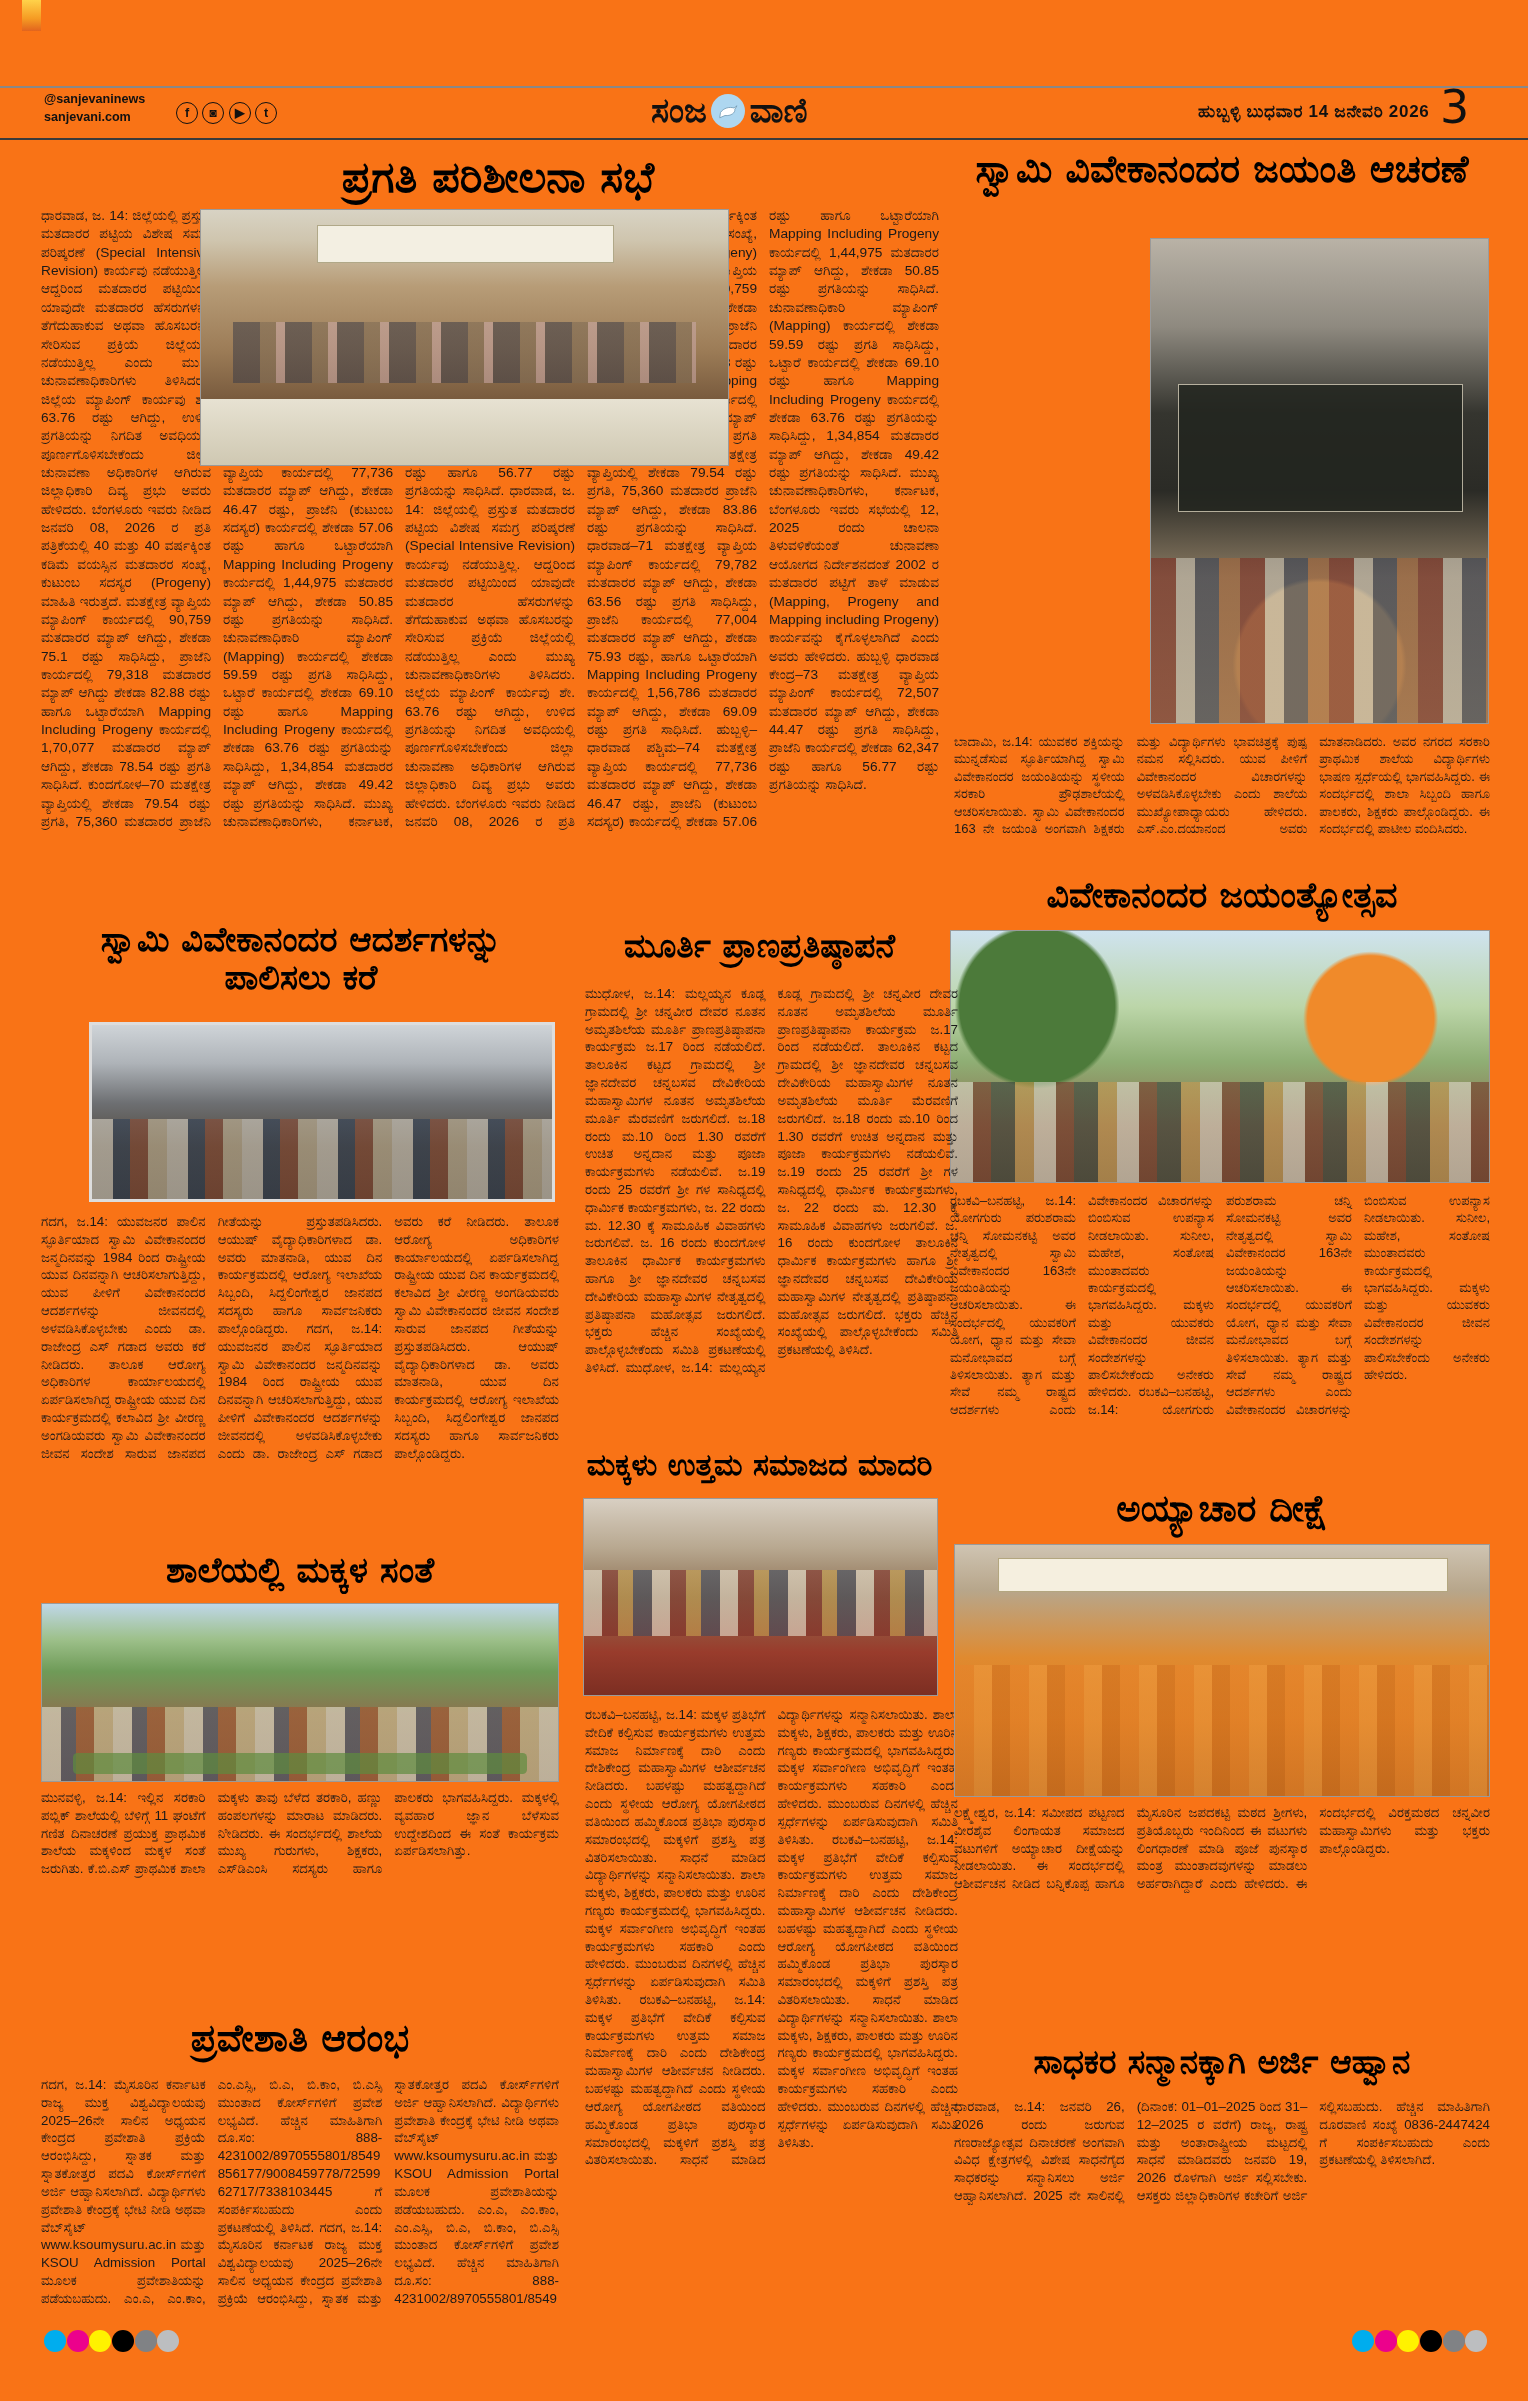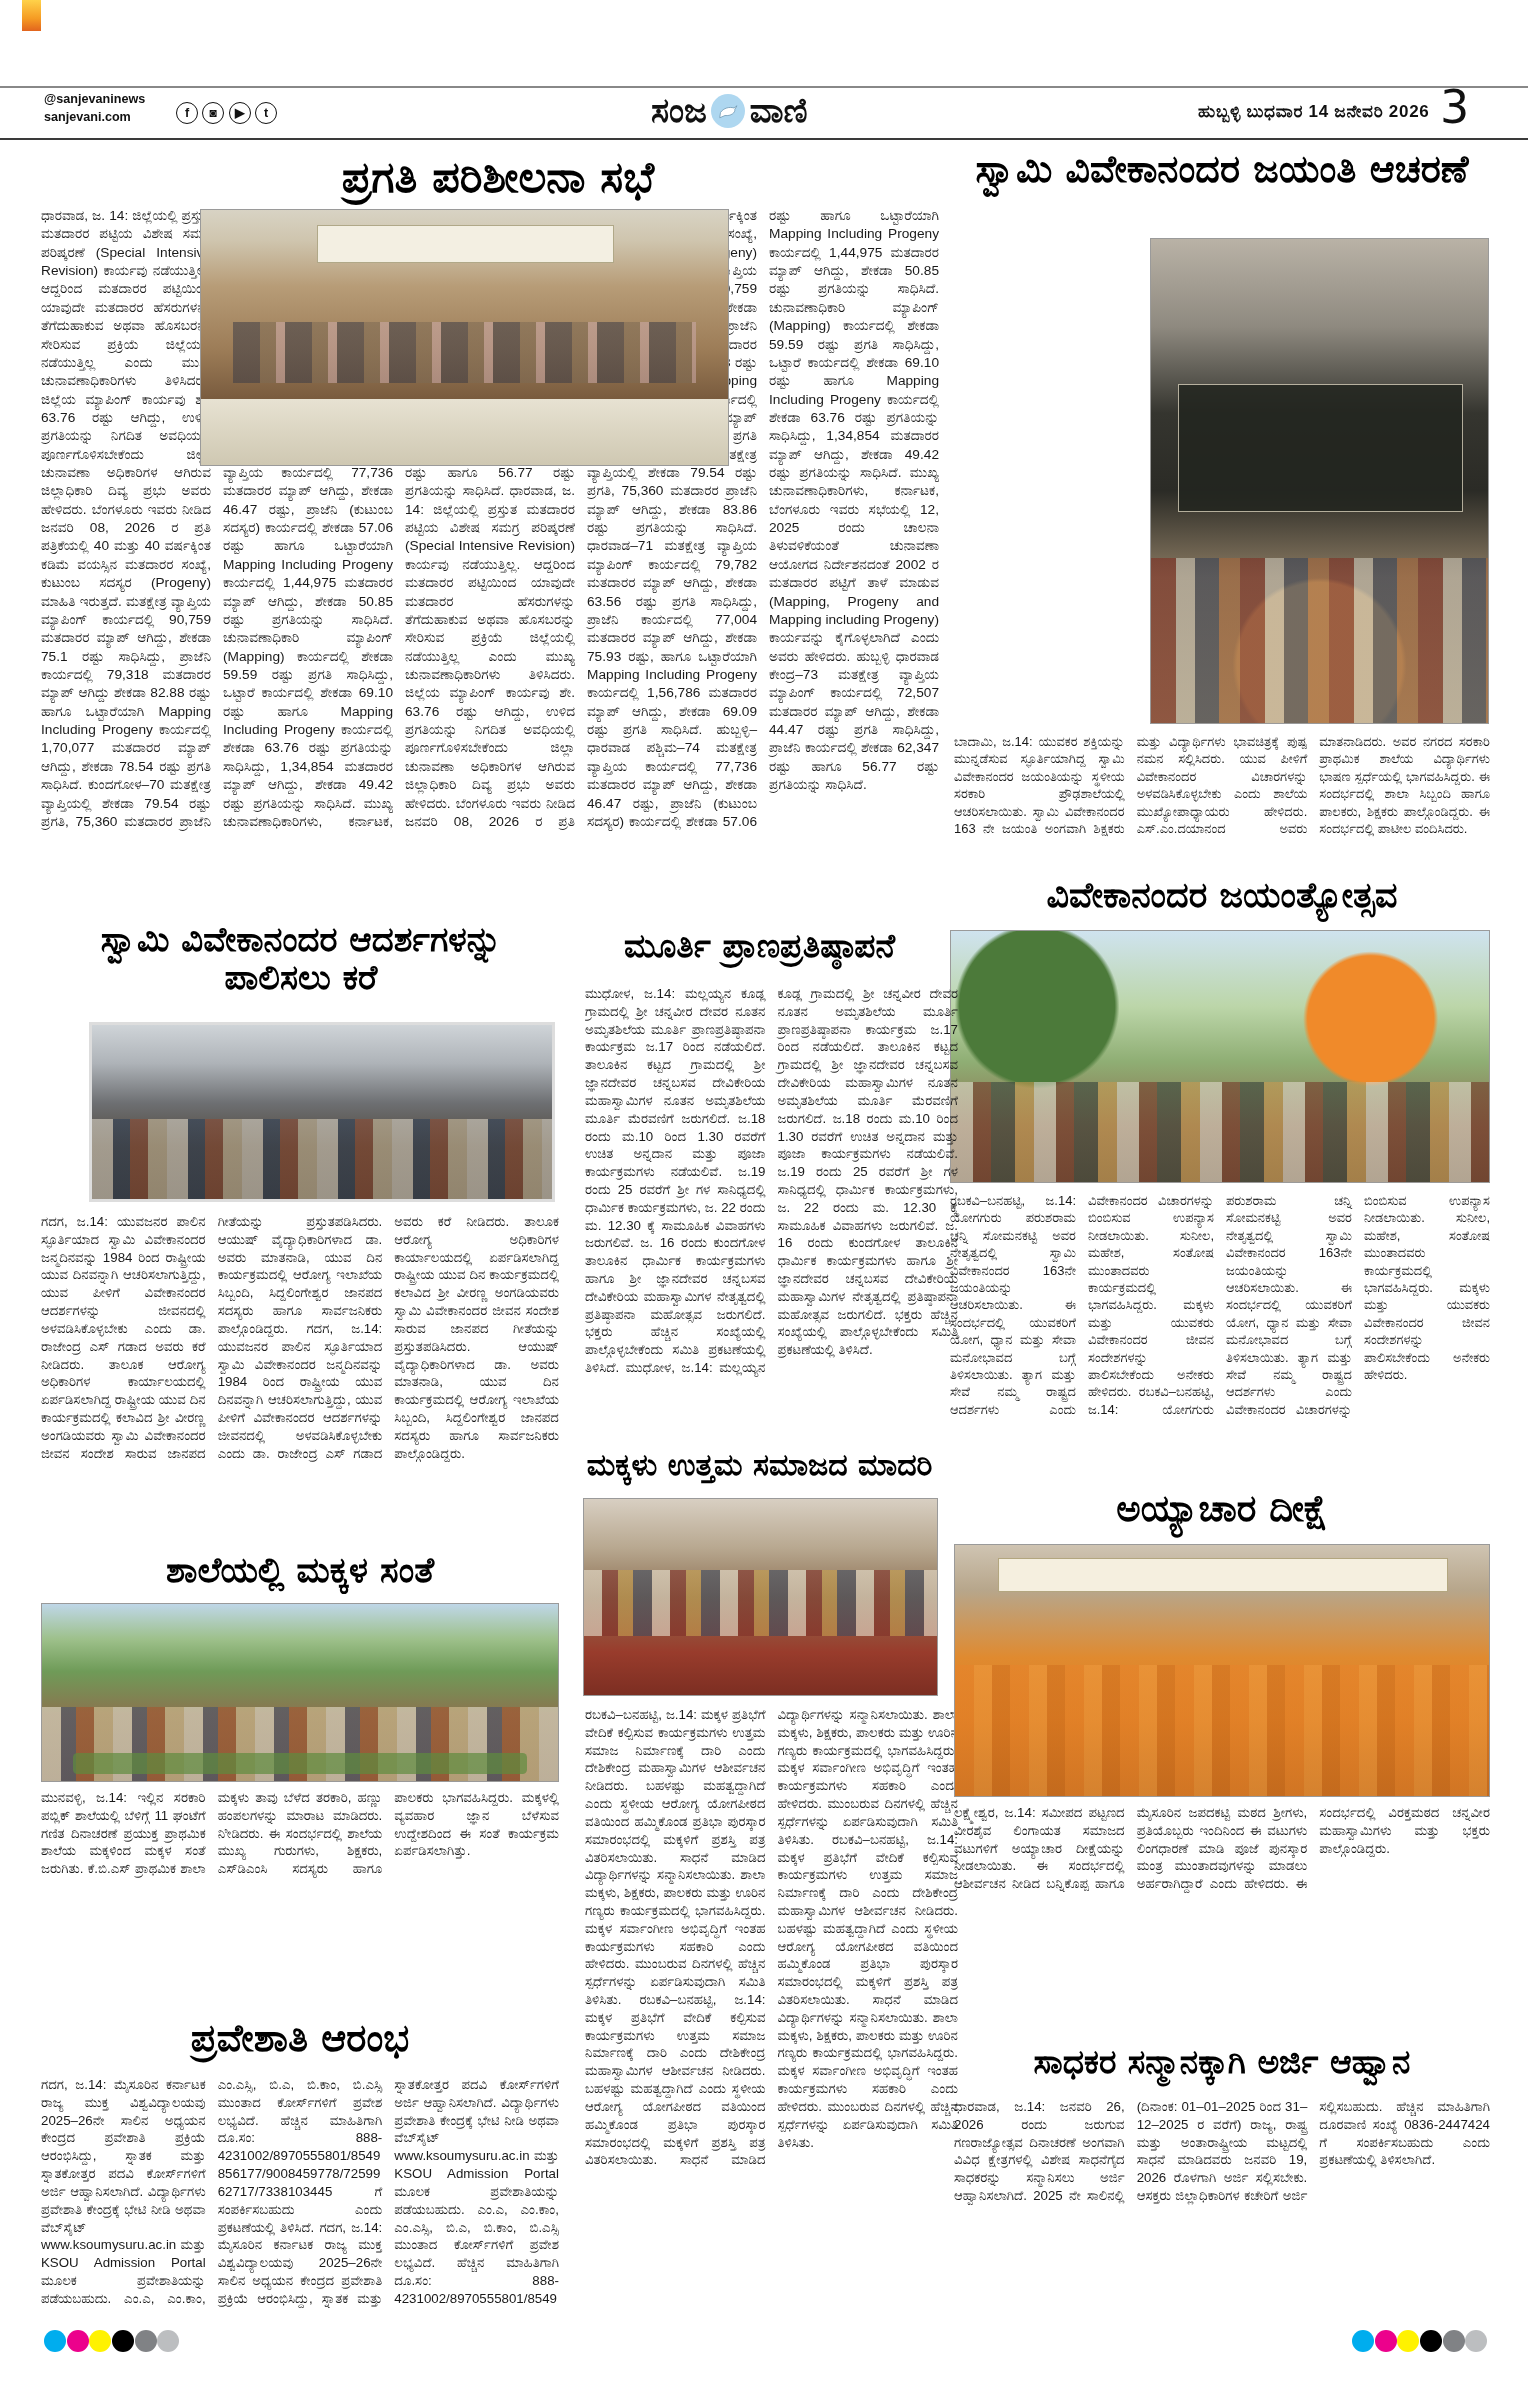--- a/index.html
+++ b/index.html
@@ -1,16 +1,16 @@
 <!DOCTYPE html>
 <html style="font-size:12px"><head>
 <meta charset="utf-8">
 <style>
   html,body{margin:0;padding:0;background:#e8e8e8;}
-  #page{position:relative;width:1528px;height:2401px;background:#ffffff;overflow:hidden;
+  #page{position:relative;width:1528px;height:2401px;background:#f97316;overflow:hidden;
         font-family:"Liberation Sans",sans-serif;color:#111;}
   .abs{position:absolute;}
   
   .rule{position:absolute;left:0;width:1528px;background:#888;}
   .corner-mark{position:absolute;left:22px;top:0;width:19px;height:31px;
      background:linear-gradient(180deg,#ffd24a 0%,#f59b23 60%,#e2641e 100%);}
   .social-line{font-size:12.6px;font-weight:bold;line-height:1.45;}
   .icon-circle{display:inline-block;width:22px;height:22px;border:1.5px solid #111;border-radius:50%;
      text-align:center;line-height:21px;font-size:12.6px;font-weight:bold;margin-right:4.4px;box-sizing:border-box;}
   .masthead{font-family:"DejaVu Serif",serif;font-weight:bold;font-size:34px;display:flex;align-items:center;gap:4.4px;}

